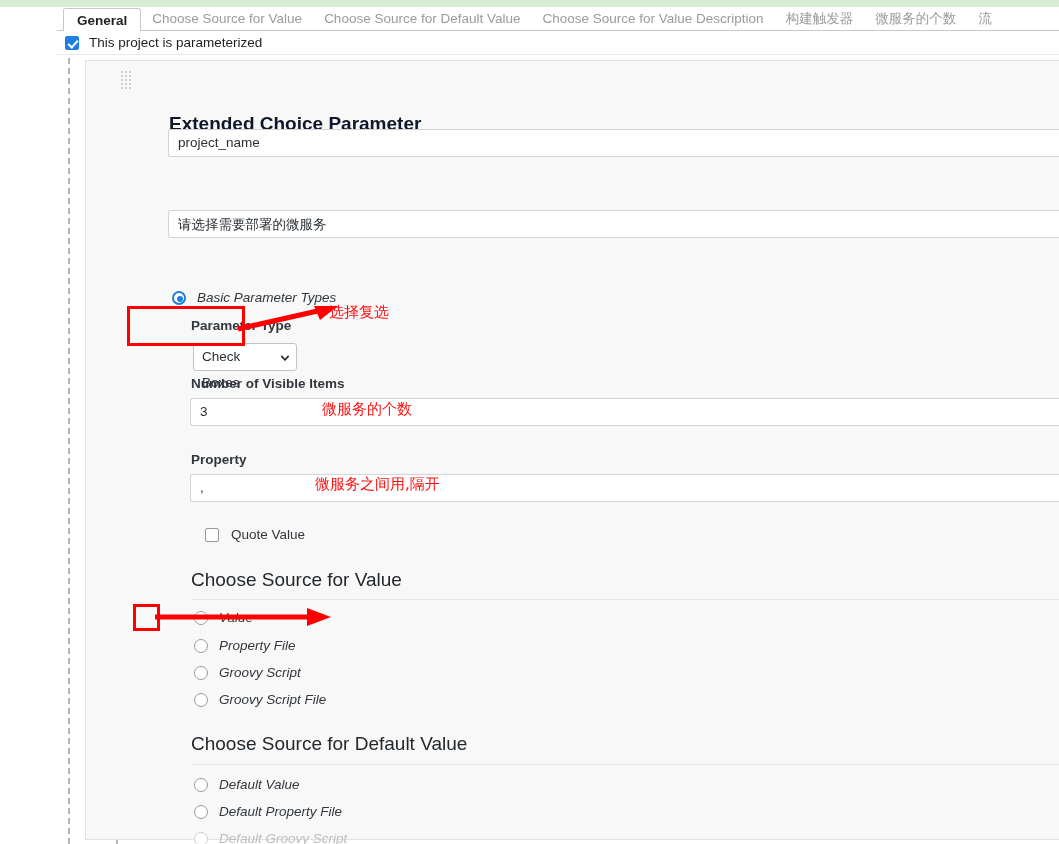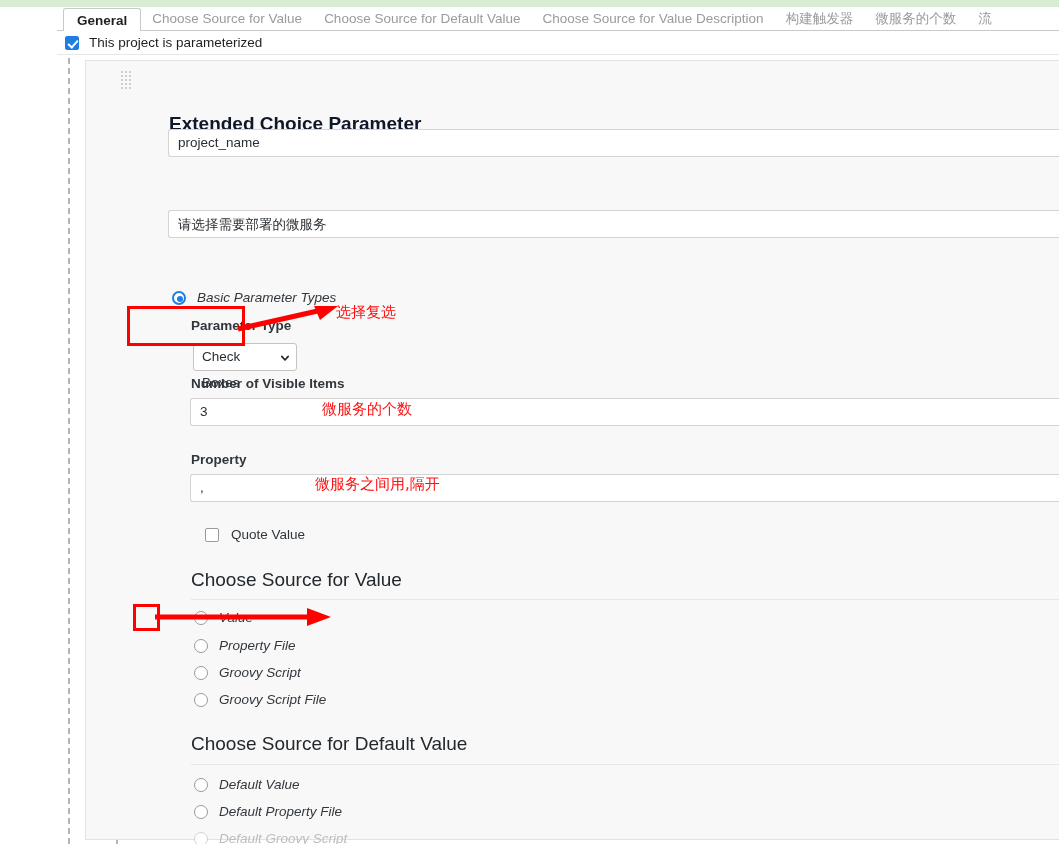--- a/index.html
+++ b/index.html
@@ -303,21 +303,21 @@
       <span>Default Groovy Script</span>
     </div>
 
   </div>
 
   <div class="anno-box" style="left:127px; top:306px; width:118px; height:40px;"></div>
   <svg class="anno-arrow" style="left:236px; top:296px; width:110px; height:40px;" viewBox="0 0 110 40">
     <path d="M2 33 L86 14" stroke="#ff0000" stroke-width="5" fill="none"></path>
     <path d="M102 10 L78 10 L84 24 Z" fill="#ff0000"></path>
   </svg>
-  <div class="anno-text" style="left:336px; top:303px;">选择复选</div>
+  <div class="anno-text" style="left:329px; top:303px;">选择复选</div>
 
   <div class="anno-text" style="left:322px; top:400px;">微服务的个数</div>
 
   <div class="anno-text" style="left:315px; top:475px;">微服务之间用,隔开</div>
 
   <div class="anno-box" style="left:133px; top:604px; width:27px; height:27px;"></div>
   <svg class="anno-arrow" style="left:155px; top:603px; width:180px; height:28px;" viewBox="0 0 180 28">
     <path d="M0 14 L158 14" stroke="#ff0000" stroke-width="5" fill="none"></path>
     <path d="M176 14 L152 5 L152 23 Z" fill="#ff0000"></path>
   </svg>

